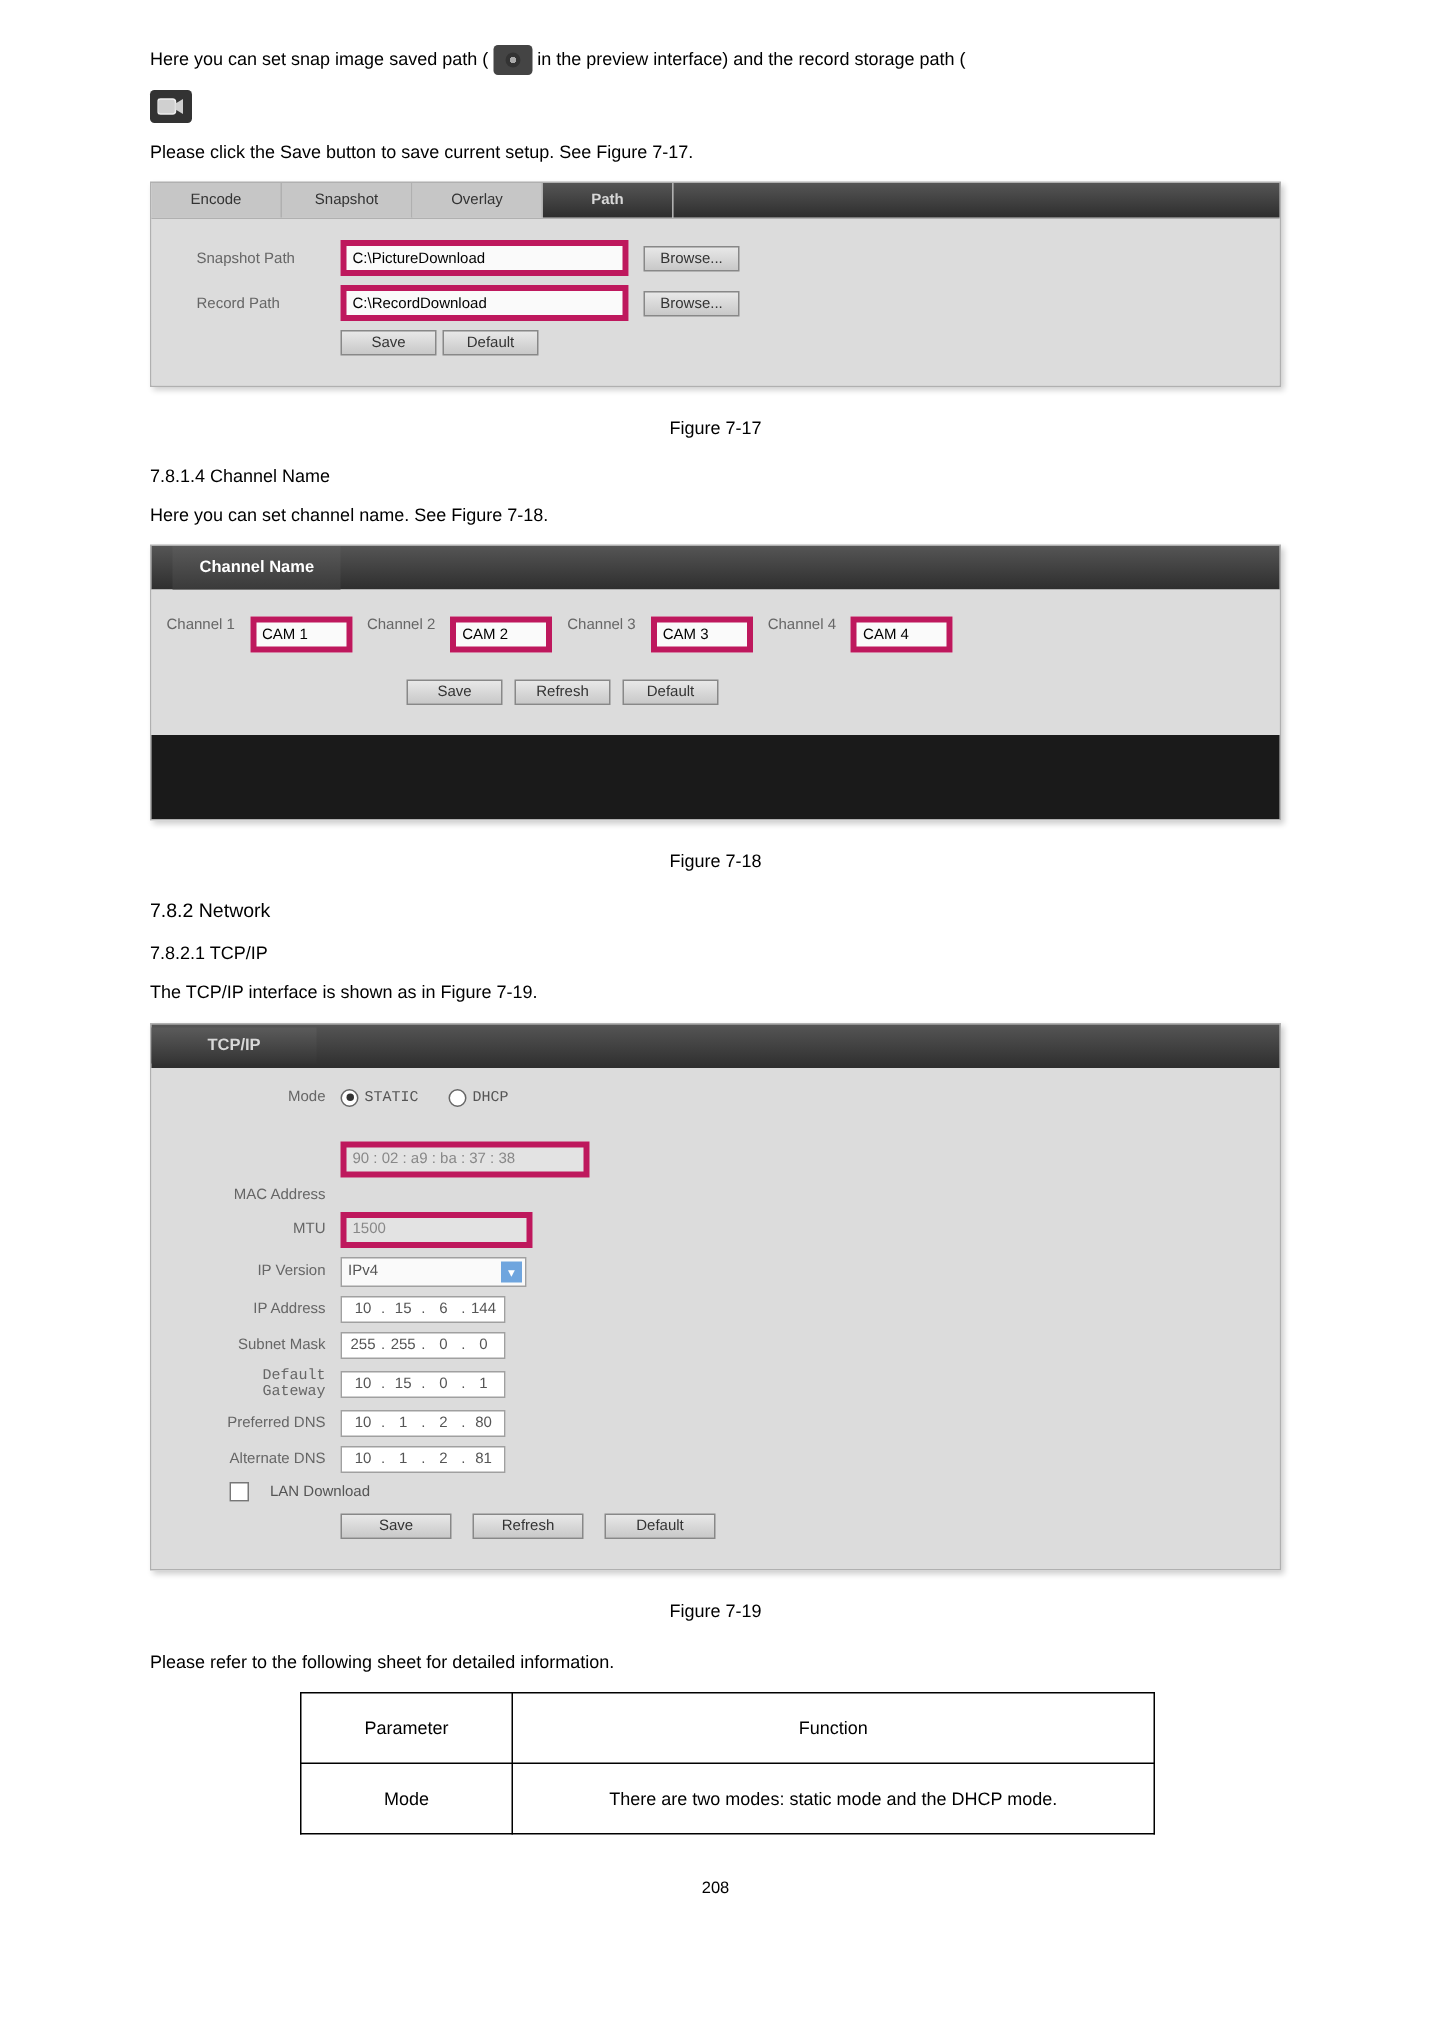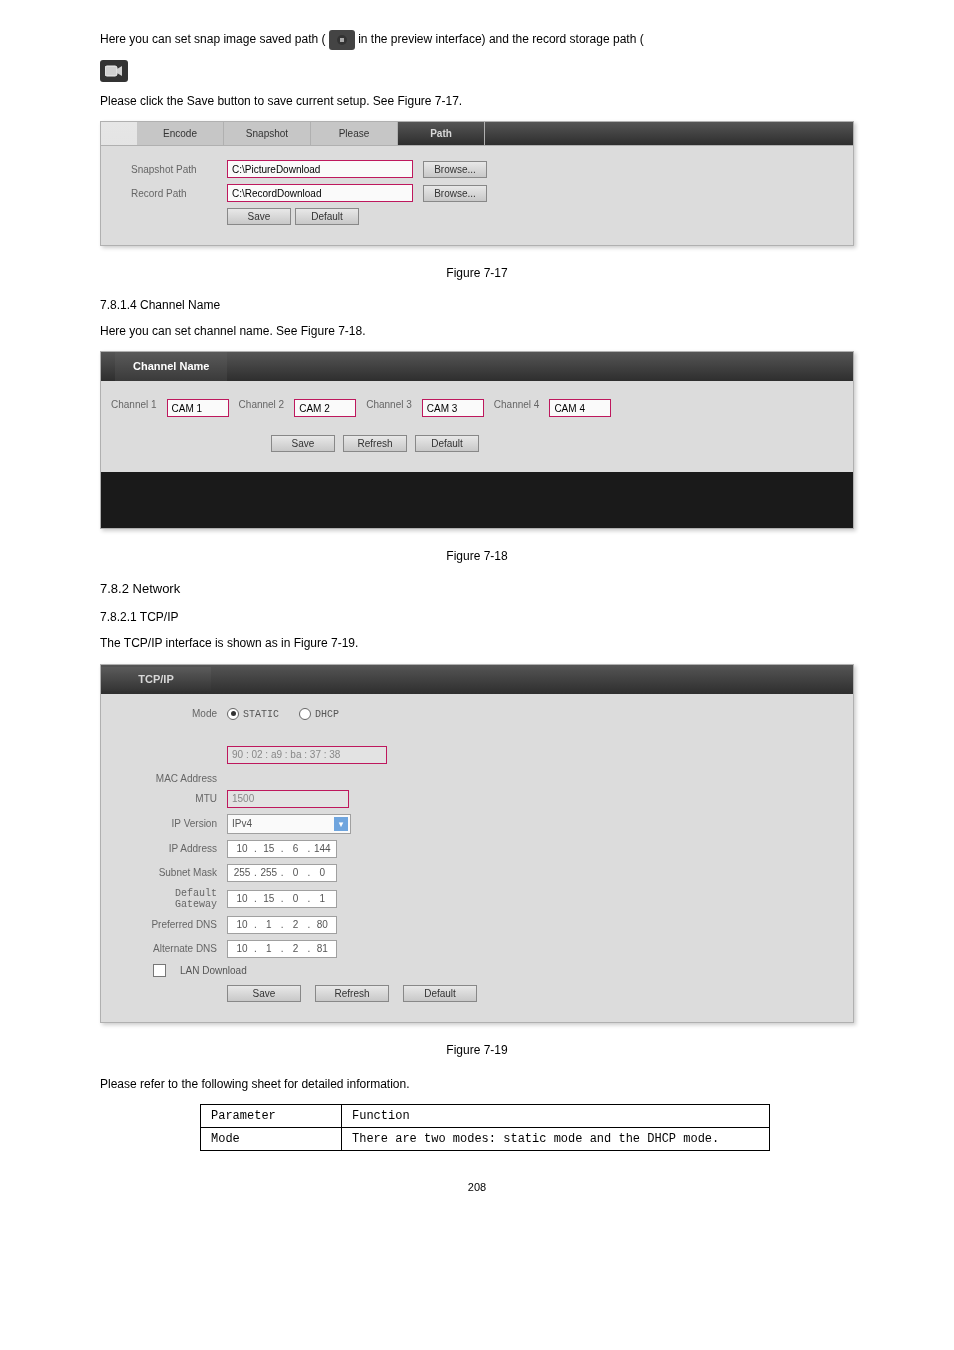--- a/index.html
+++ b/index.html
@@ -52,21 +52,20 @@
   .panel {
     border: 1px solid #b0b0b0;
     background: linear-gradient(#e6e6e6, #ddd);
     margin: 8px 0 20px 0;
     position: relative;
     box-shadow: 2px 2px 4px rgba(0,0,0,0.2);
   }
   .tabbar {
     display: flex;
     border-bottom: 1px solid #b0b0b0;
-    padding-left: 36px;
   }
   .tab {
     padding: 6px 0;
     width: 86px;
     text-align: center;
     font-size: 10px;
     border-right: 1px solid #b0b0b0;
     background: #c6c6c6;
     color: #333;
     cursor: pointer;
@@ -107,21 +106,21 @@
     margin-bottom: 6px;
     gap: 10px;
   }
   .label {
     width: 86px;
     text-align: left;
     color: #666;
     font-size: 10px;
   }
   input[type=text], .textbox {
-    border: 1px solid #be185d;
+    border: 4px solid #be185d;
     background: #fafafa;
     font-size: 10px;
     height: 14px;
     padding: 1px 4px;
   }
   input[disabled], .textbox.disabled {
     background: #e3e3e3;
     color: #888;
   }
   .btn {
@@ -216,24 +215,23 @@
     width:11px; height:11px; border:1px solid #777; background:#fff; display:inline-block; margin-right:4px;
   }
   table.desc {
     border-collapse: collapse;
     width: 570px;
     margin-left: 100px;
     font-size: 12px;
   }
   table.desc td, table.desc th {
     border: 1px solid #000;
-    padding: 4px 10px;
-    text-align: left;
+    padding: 16px 10px;
+    text-align: center;
     font-weight: normal;
-    font-family: Liberation Mono, monospace;
   }
   table.desc th { background: #fff; }
   .pg { text-align:center; font-size:11px; margin-top:30px;}
 </style>
 </head>
 <body>
 
 <div class="page">
 
   <div class="para">
@@ -250,21 +248,21 @@
         </svg>
     </span>
   </div>
 
   <div class="para">Please click the Save button to save current setup. See Figure 7-17.</div>
 
   <div class="panel">
     <div class="tabbar">
       <div class="tab">Encode</div>
       <div class="tab">Snapshot</div>
-      <div class="tab">Please</div>
+      <div class="tab">Overlay</div>
       <div class="tab active">Path</div>
       <div style="flex:1; background:linear-gradient(#555,#2e2e2e);"></div>
     </div>
     <div class="form-area">
       <div class="row">
         <span class="label">Snapshot Path</span>
         <input type="text" style="width: 176px;" value="C:\PictureDownload">
         <button class="btn">Browse...</button>
       </div>
       <div class="row">

